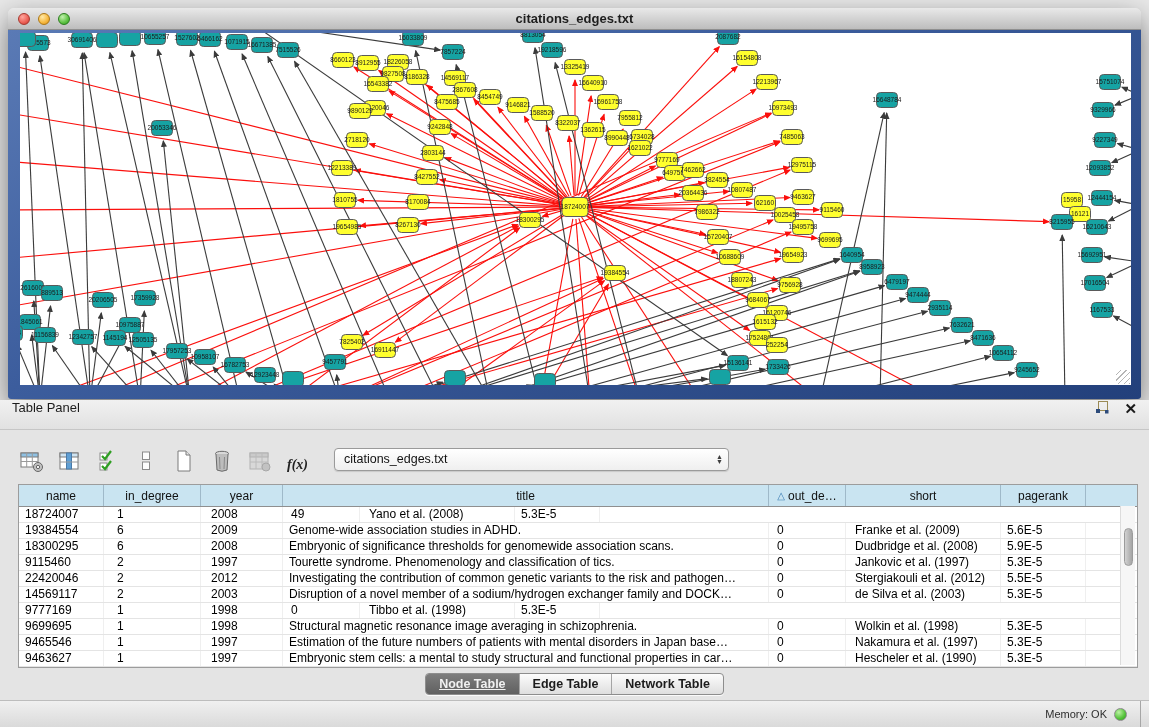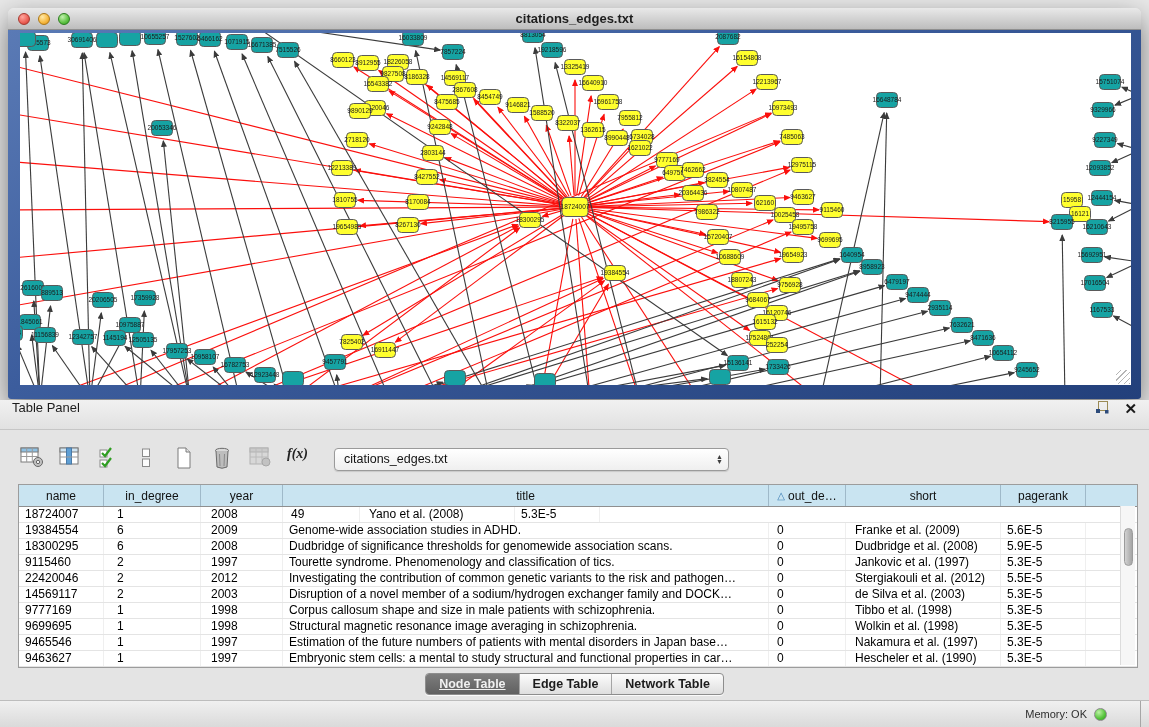--- a/index.html
+++ b/index.html
@@ -26,21 +26,21 @@
     background:repeating-linear-gradient(135deg,transparent 0 3px,#a3a3a3 3px 4px); opacity:.8; }
 
   
   .table-panel { position:absolute; left:0; top:400px; width:1149px; height:300px; background:#e4e4e4; }
   .tp-header { height:30px; background:linear-gradient(#f1f1f1,#e1e1e1); border-bottom:1px solid #c6c6c6;
     display:flex; align-items:flex-start; padding:0 12px; font-size:13px; color:#1c1c1c; }
   .tp-controls { margin-left:auto; display:flex; gap:15px; align-items:center; }
   .tp-close { font-size:15px; font-weight:bold; color:#1a1a1a; line-height:14px; cursor:default; }
 
   .toolbar { position:absolute; left:0; top:38px; height:42px; display:flex; align-items:center; padding-left:18px; gap:11px; }
-  .tool-btn { width:27px; height:27px; background:none; border:none; display:flex; align-items:flex-start; justify-content:center; }
+  .tool-btn { width:27px; height:27px; background:none; border:none; display:flex; align-items:flex-end; justify-content:center; }
   .fx { font-family:"Liberation Serif",serif; font-style:italic; font-weight:bold; font-size:14px; color:#222; }
   .dropdown { margin-left:12px; width:395px; height:23px; border:1px solid #9a9a9a; border-radius:4px;
     background:linear-gradient(#ffffff,#efefef); display:flex; align-items:center; font-size:12.5px;
     padding-left:9px; color:#111; box-shadow:0 1px 1px rgba(0,0,0,.12); }
   .stepper { margin-left:auto; display:flex; flex-direction:column; align-items:center; padding-right:5px;
     font-size:7px; line-height:5.5px; color:#3d3d3d; }
 
   .dtable { position:absolute; left:18px; top:84px; width:1120px; height:184px; background:#fff;
     border:1px solid #9c9c9c; overflow:hidden; }
   .thead { display:flex; height:22px; background:#c9e4f1; border-bottom:1px solid #8f8f8f; }
@@ -60,21 +60,21 @@
   .seg { display:flex; border:1px solid #8d8d8d; border-radius:4px; overflow:hidden;
     background:linear-gradient(#fcfcfc,#dedede); box-shadow:0 1px 0 rgba(255,255,255,.8); }
   .seg-item { padding:2px 13px; font-size:12.5px; font-weight:600; color:#1c1c1c;
     border-left:1px solid #a5a5a5; line-height:16px; }
   .seg-item:first-child { border-left:none;text-decoration:underline; }
   .seg-item.sel { background:linear-gradient(#7d7d7d,#606060); color:#f1f1f1; }
 
   
   .status-bar { position:absolute; left:0; top:700px; width:1149px; height:27px;
     background:linear-gradient(#f0f0f0,#dadada); border-top:1px solid #bdbdbd;
-    display:flex; align-items:center; justify-content:flex-end; padding-right:42px; font-size:11px; color:#2e2e2e; }
+    display:flex; align-items:center; justify-content:flex-end; padding-right:22px; font-size:11px; color:#2e2e2e; }
   .mem-dot { width:13px; height:13px; border-radius:50%; margin-left:7px;
     background:radial-gradient(circle at 35% 30%,#bcf2a4,#53c238 60%,#2f9e22); border:1px solid #8a8a8a; }
   .sb-divider { position:absolute; right:8px; top:0; bottom:0; width:1px; background:#a6a6a6; }
 </style>
 </head>
 <body>
 
 <div class="net-window">
   <div class="titlebar">
     <div class="lights">
@@ -611,21 +611,21 @@
           <div class="td w2">2009</div>
           <div class="td w3">Genome-wide association studies in ADHD.</div>
           <div class="td w4">0</div>
           <div class="td w5">Franke et al. (2009)</div>
           <div class="td w6">5.6E-5</div>
         </div>
         <div class="trow">
           <div class="td w0">18300295</div>
           <div class="td w1">6</div>
           <div class="td w2">2008</div>
-          <div class="td w3">Dudbridge of significance thresholds for genomewide association scans.</div>
+          <div class="td w3">Embryonic of significance thresholds for genomewide association scans.</div>
           <div class="td w4">0</div>
           <div class="td w5">Dudbridge et al. (2008)</div>
           <div class="td w6">5.9E-5</div>
         </div>
         <div class="trow">
           <div class="td w0">9115460</div>
           <div class="td w1">2</div>
           <div class="td w2">1997</div>
           <div class="td w3">Tourette syndrome. Phenomenology and classification of tics.</div>
           <div class="td w4">0</div>
@@ -647,21 +647,20 @@
           <div class="td w2">2003</div>
           <div class="td w3">Disruption of a novel member of a sodium/hydrogen exchanger family and DOCK…</div>
           <div class="td w4">0</div>
           <div class="td w5">de Silva et al. (2003)</div>
           <div class="td w6">5.3E-5</div>
         </div>
         <div class="trow">
           <div class="td w0">9777169</div>
           <div class="td w1">1</div>
           <div class="td w2">1998</div>
-          <div class="td w3">Corpus callosum shape and size in male patients with schizophrenia.</div>
           <div class="td w4">0</div>
           <div class="td w5">Tibbo et al. (1998)</div>
           <div class="td w6">5.3E-5</div>
         </div>
         <div class="trow">
           <div class="td w0">9699695</div>
           <div class="td w1">1</div>
           <div class="td w2">1998</div>
           <div class="td w3">Structural magnetic resonance image averaging in schizophrenia.</div>
           <div class="td w4">0</div>

